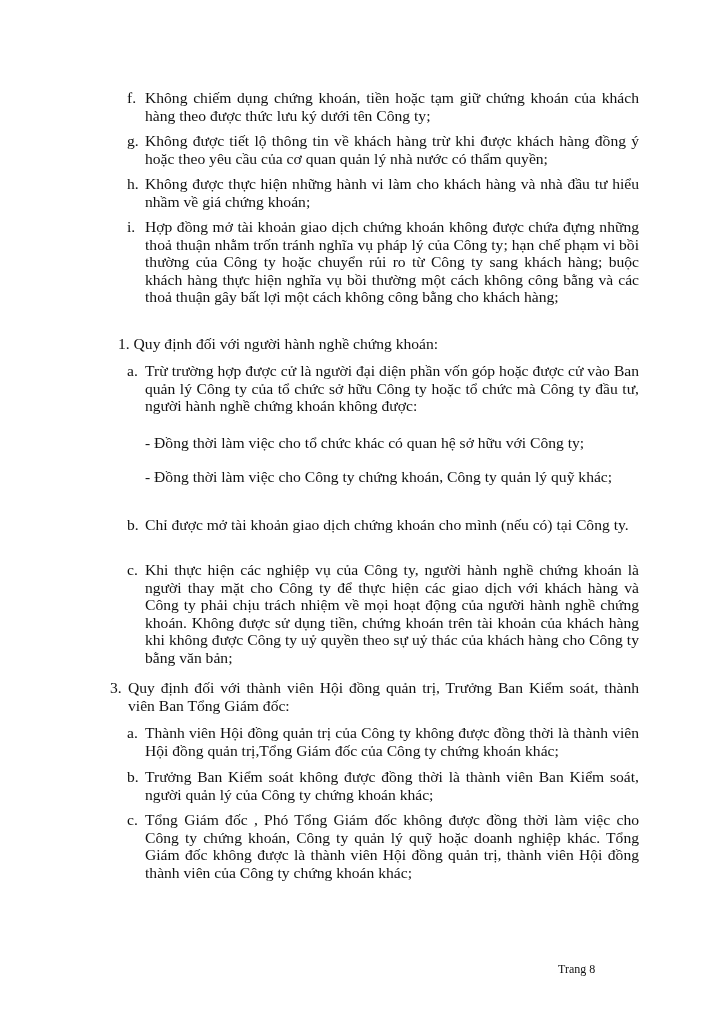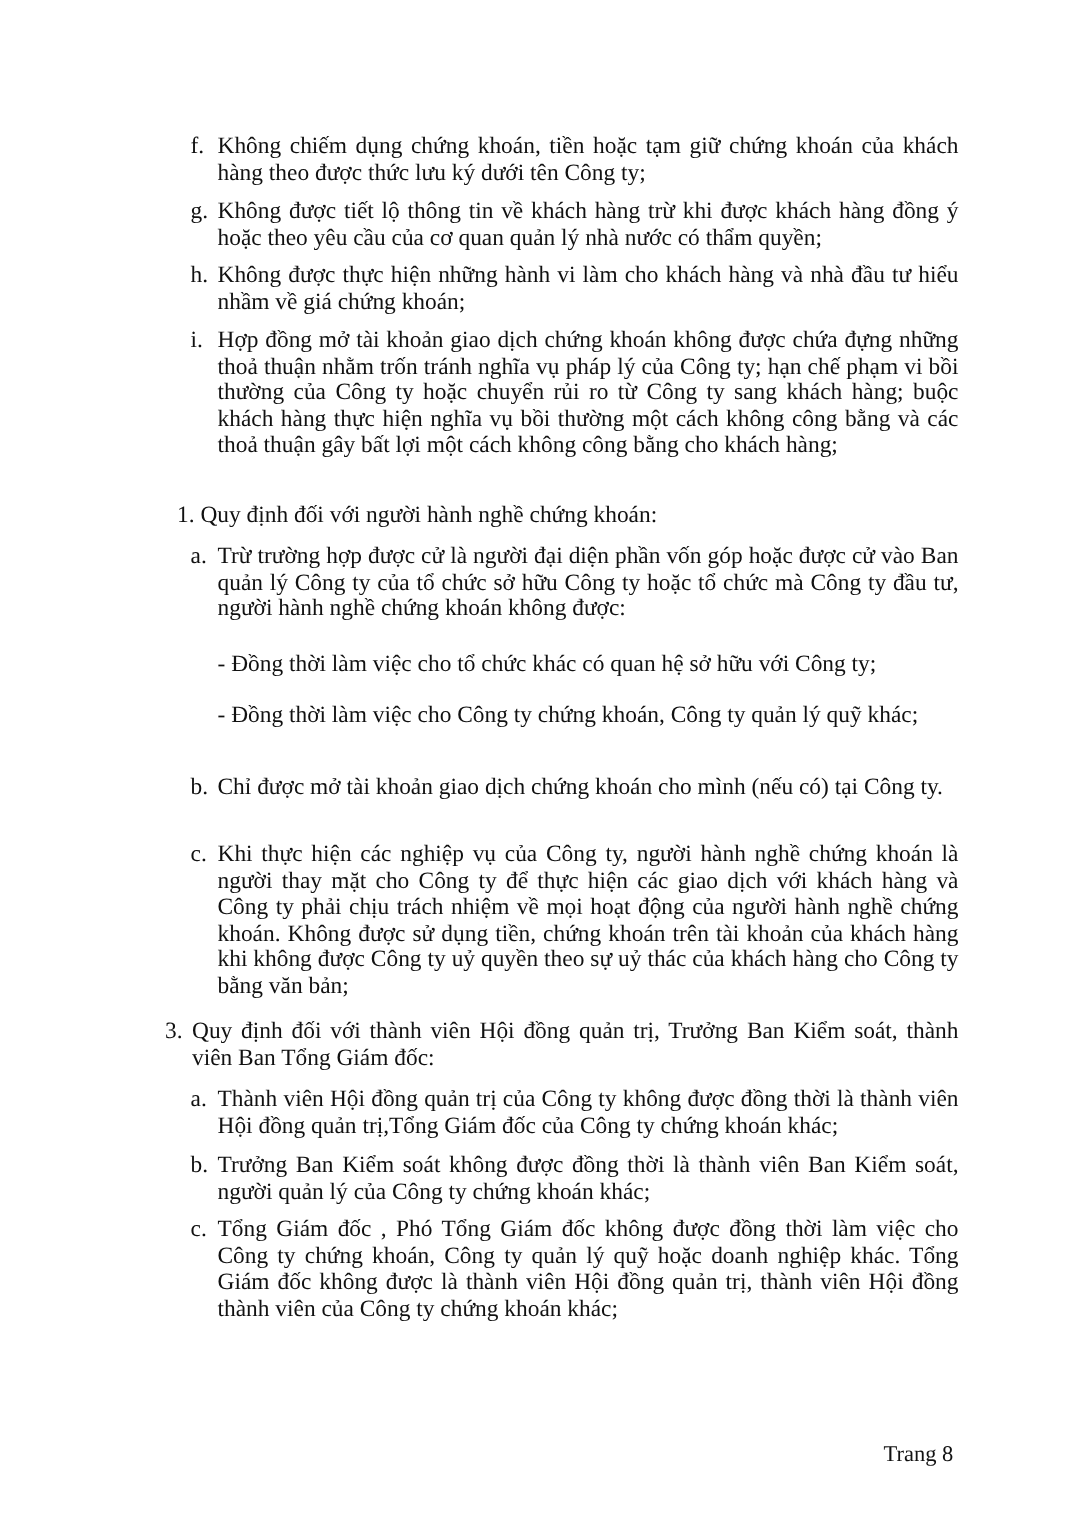--- a/index.html
+++ b/index.html
@@ -10,21 +10,21 @@
     .p .lbl { position: absolute; }
     
     .sub { left: 127px; width: 512px; padding-left: 18px; box-sizing: border-box; }
     .sub .lbl { left: 0; }
     
     .num2 { left: 118px; width: 521px; }
     
     .num3 { left: 110px; width: 529px; padding-left: 18px; box-sizing: border-box; }
     .num3 .lbl { left: 0; }
     .dash { left: 145px; width: 494px; }
-    .footer { position: absolute; left: 589px; top: 962px; font-size: 15px; }
+    .footer { position: absolute; left: 558px; top: 962px; font-size: 12px; }
   </style>
 </head>
 <body>
 
 <div class="page">
 
   <p class="p sub" style="top:89px;">
     <span class="lbl">f.</span>
     <span>Không chiếm dụng chứng khoán, tiền hoặc tạm giữ chứng khoán của khách hàng theo được thức lưu ký dưới tên Công ty;</span>
   </p>

